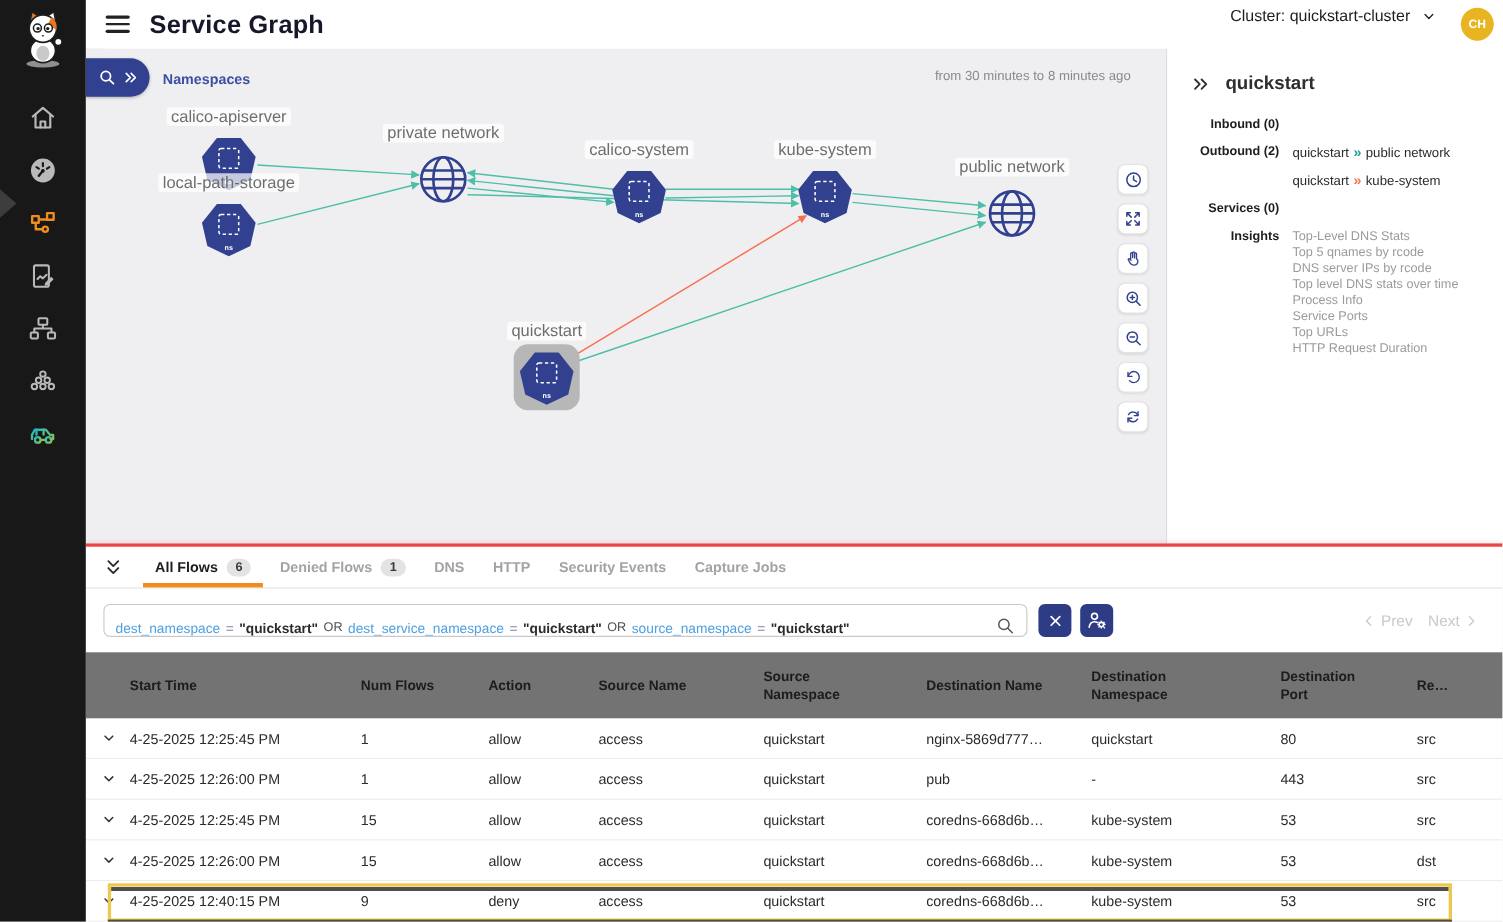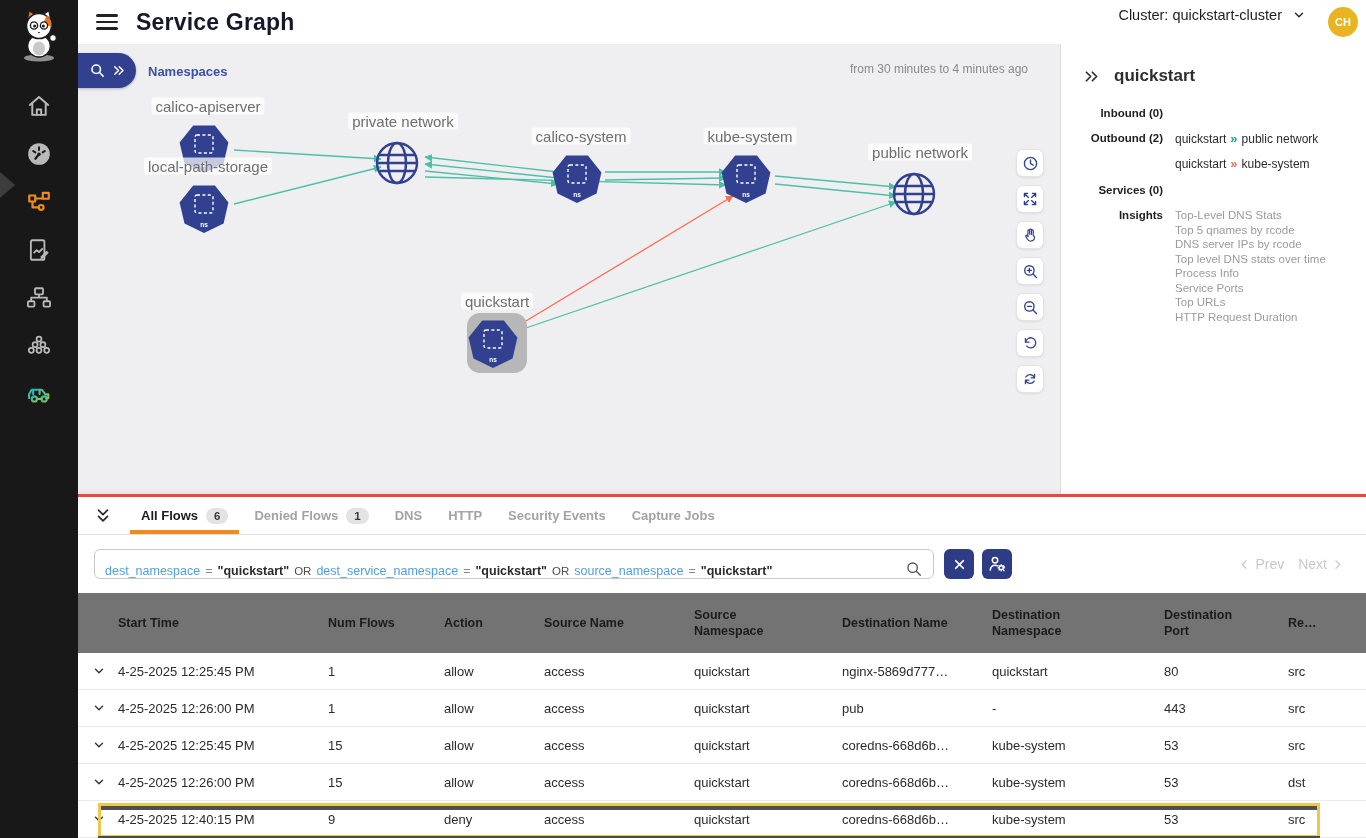--- a/index.html
+++ b/index.html
@@ -21,21 +21,21 @@
   .header-right { margin-left:auto; display:flex; align-items:flex-start; }
   .cluster-select { display:flex; align-items:center; gap:10px; font-size:14.5px; color:#1d1d1d; cursor:pointer; }
   .avatar { width:30px; height:30px; border-radius:50%; background:#e8b421; color:#fff; font-size:11px; font-weight:700; display:flex; align-items:center; justify-content:center; margin:0 8px 0 22px; cursor:pointer; }
 
   
   .graph { position:absolute; left:78px; top:44px; width:982px; height:450px; background:#efeff1; overflow:hidden; }
   .graph-pill { position:absolute; left:0; top:9px; height:35px; width:58px; background:#32418f; border-radius:0 18px 18px 0; display:flex; align-items:center; justify-content:center; gap:5px; color:#fff; cursor:pointer; box-shadow:0 1px 3px rgba(0,0,0,.25); }
   .graph-viewlabel { position:absolute; left:70px; top:20px; font-size:13px; font-weight:700; color:#3c50a3; }
   .graph-timerange { position:absolute; right:32px; top:18px; font-size:12px; color:#8a8a8a; }
   .edges { position:absolute; inset:0; pointer-events:none; }
-  .gnode { position:absolute; width:60px; height:60px; display:flex; align-items:center; justify-content:flex-start; cursor:pointer; }
+  .gnode { position:absolute; width:60px; height:60px; display:flex; align-items:center; justify-content:center; cursor:pointer; }
   .gnode.selected { background:#b7b7b7; border-radius:13px; }
   .gnode-label { position:absolute; top:-12px; left:50%; transform:translate(-50%,-50%); font-size:15px; color:#6e6e6e; background:rgba(255,255,255,.72); padding:0 4px; border-radius:3px; white-space:nowrap; }
   .gtoolbar { position:absolute; right:16px; top:105px; display:flex; flex-direction:column; gap:8px; }
   .gtool { width:28px; height:28px; background:#fff; border:1px solid #e3e3e3; border-radius:7px; display:flex; align-items:center; justify-content:center; color:#32418f; cursor:pointer; box-shadow:0 1px 2px rgba(0,0,0,.08); }
 
   
   .detail { position:absolute; left:1060px; top:44px; width:306px; height:450px; background:#fff; border-left:1px solid #ddd; padding:18px 14px 0 14px; }
   .detail-titlerow { display:flex; align-items:center; gap:14px; margin:4px 0 20px 8px; }
   .detail-title { font-size:17px; font-weight:600; color:#2e2e2e; }
   .detail-grid { display:grid; grid-template-columns:88px 1fr; column-gap:12px; row-gap:12px; }
@@ -292,21 +292,21 @@
     <div class="graph-pill">
       <svg width="17" height="17" viewBox="0 0 20 20">
           <circle cx="8.5" cy="8.5" r="5" fill="none" stroke="#fff" stroke-width="1.9"></circle>
           <line x1="12.4" y1="12.4" x2="16.6" y2="16.6" stroke="#fff" stroke-width="1.9" stroke-linecap="round"></line>
         </svg>
       <svg width="15" height="15" viewBox="0 0 20 20">
           <path d="M5 5l5 5-5 5M11 5l5 5-5 5" fill="none" stroke="#fff" stroke-width="2" stroke-linecap="round" stroke-linejoin="round"></path>
         </svg>
     </div>
     <div class="graph-viewlabel">Namespaces</div>
-    <div class="graph-timerange">from 30 minutes to 4 minutes ago</div>
+    <div class="graph-timerange">from 30 minutes to 8 minutes ago</div>
     <div class="gtoolbar" id="graph-toolbar">
         <div class="gtool">
           <span style="display:flex">
             <svg width="17" height="17" viewBox="0 0 20 20" fill="none" stroke="currentColor" stroke-width="1.6" stroke-linecap="round">
               <circle cx="10" cy="10" r="7.2"></circle>
               <path d="M10 5.8V10l3.2 1.9"></path>
             </svg>
           </span>
         </div>
         <div class="gtool">

